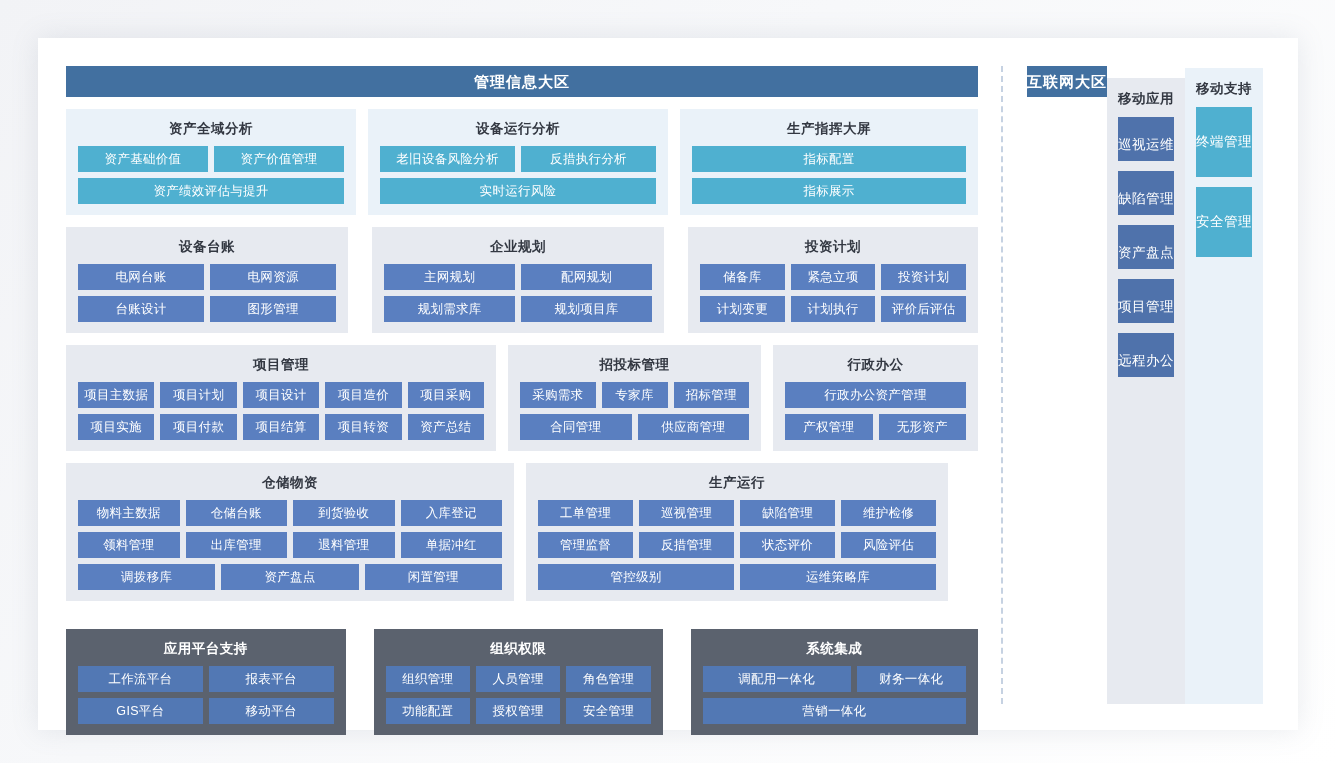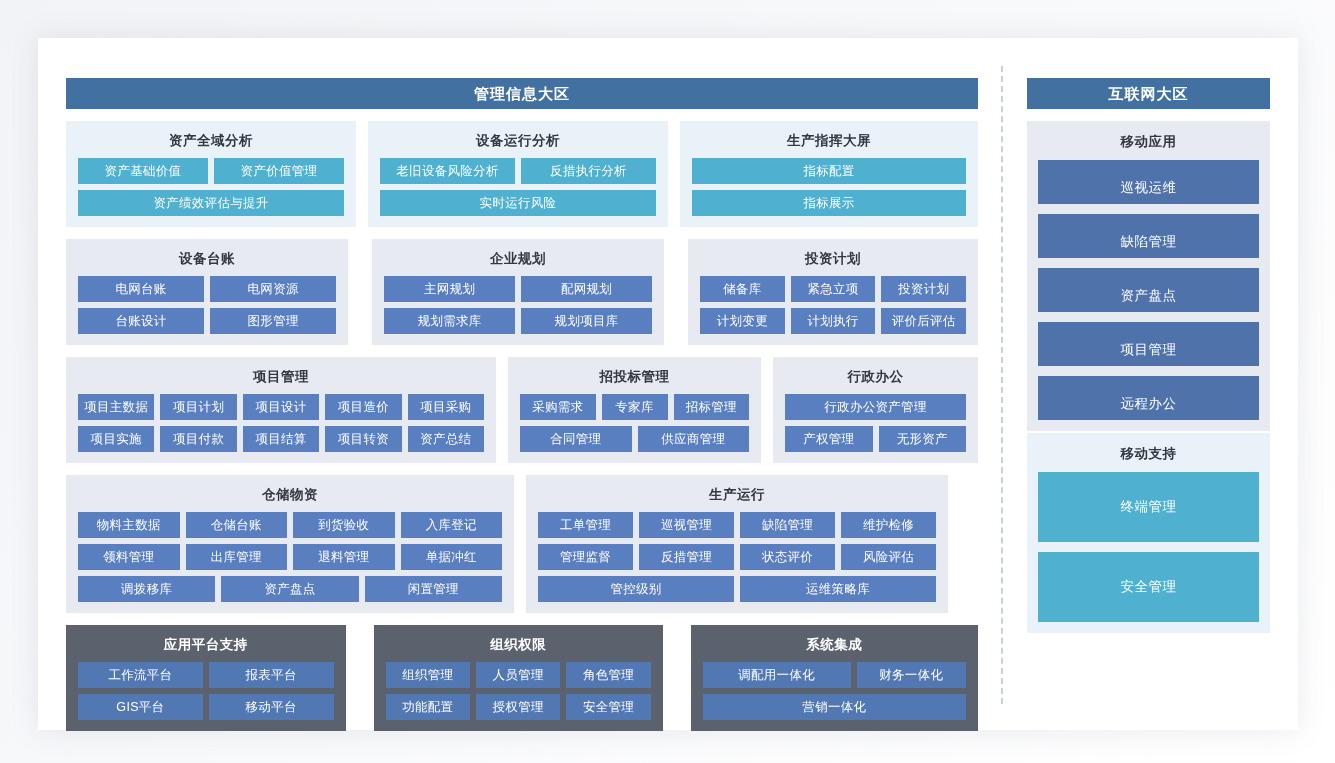--- a/index.html
+++ b/index.html
@@ -23,33 +23,32 @@
     display: flex;
     padding: 28px 28px 26px 28px;
   }
   
   .col-left  { width: 912px; display:flex; flex-direction:column; }
   .divider {
     width: 0; margin: 0 24px 0 23px;
     border-left: 2px dashed #c6d2e2;
     align-self: stretch;
   }
-  .col-right { width: 258px; display:flex; flex-direction:column; }
+  .col-right { width: 258px; display:flex; flex-direction:row; }
 
   
   .region-bar {
     background:#4270a0;
     color:#ffffff;
     font-size:15px;
     font-weight:bold;
     letter-spacing:1px;
     text-align:center;
     line-height:31px;
     height:31px;
-    margin-top:12px;
   }
   .region-bar.right { line-height:31px; }
 
   
   .panel {
     padding: 8px 12px 11px 12px;
     display:flex; flex-direction:column;
   }
   .panel-title {
     text-align:center;
@@ -96,21 +95,21 @@
   .h-a { width:430px; }
   .h-b { width:253px; }
   .h-c { width:205px; }
 
   
   .grid2 { display:flex; gap:12px; margin-top:12px; }
   .i-a { width:448px; }
   .i-b { width:422px; }
 
   
-  .grid3d { display:flex; gap:28px; margin-top:12px;align-items:center; }
+  .grid3d { display:flex; gap:28px; margin-top:28px;align-items:center; }
   .j-a { width:290px; }
   .j-b { width:300px; }
   .j-c { width:298px; }
 
   
   .rpanel {
     padding:8px 11px 11px 11px;
     display:flex; flex-direction:column;
   }
   .rpanel.mobile-app { background:#e7eaf0; margin-top:12px; }

